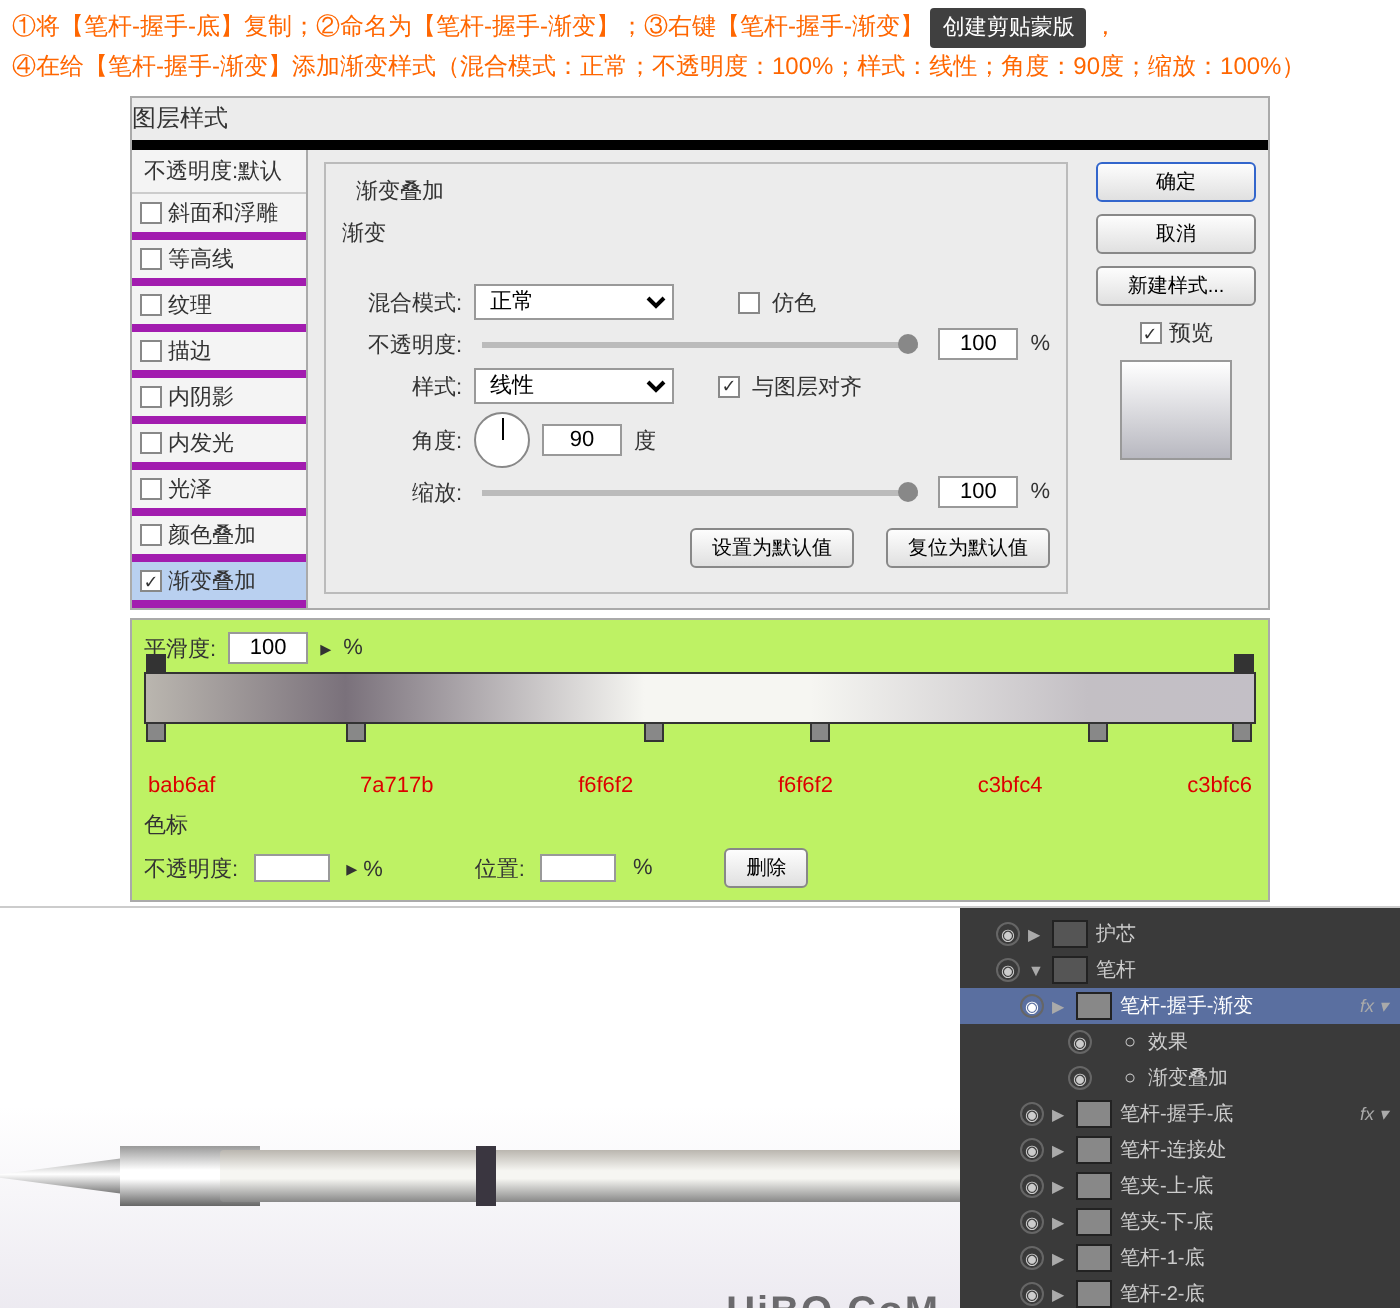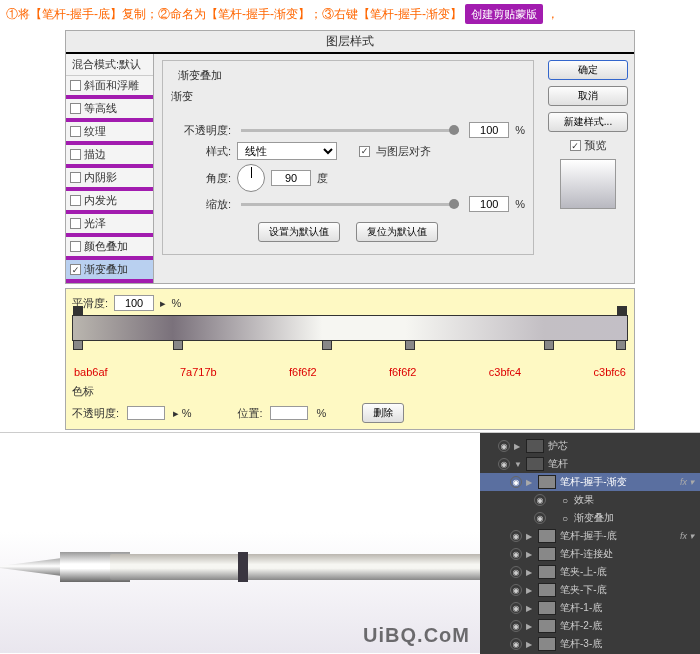--- a/index.html
+++ b/index.html
@@ -1,20 +1,20 @@
 <!DOCTYPE html>
 <html><head>
 <meta charset="utf-8">
 <style>
 *{box-sizing:border-box;margin:0;padding:0;font-family:"Microsoft YaHei",Arial,sans-serif}
 body{width:700px;height:654px;background:#fff;font-size:11px;color:#333;position:relative}
 .instructions{padding:4px 6px;font-size:12px;line-height:18px;color:#f60}
-.blue-btn{display:inline-block;background:#a21caf;color:#fff;padding:1px 6px;font-size:11px;border-radius:2px}
+.blue-btn{display:inline-block;background:#404040;color:#fff;padding:1px 6px;font-size:11px;border-radius:2px}
 .dialog{width:570px;margin:2px auto 0;border:1px solid #aaa;background:#ececec;position:relative}
-.title-bar{text-align:center;padding:2px 0;border-bottom:2px solid #000000;font-size:12px}
+.title-bar{text-align:left;padding:2px 0;border-bottom:5px solid #000000;font-size:12px}
 .dialog-body{display:flex}
 .sidebar{width:88px;border-right:1px solid #aaa;background:#f4f4f4}
 .sidebar-hdr{padding:3px 6px;border-bottom:1px solid #ccc;font-size:11px}
 .sidebar-item{display:flex;align-items:center;gap:3px;padding:2px 4px;border-bottom:4px solid #a21caf;font-size:11px;cursor:pointer}
 .sidebar-item.selected{background:#b9d0f0}
 .cb{width:11px;height:11px;border:1px solid #888;background:#fff;display:inline-flex;align-items:center;justify-content:center;font-size:9px;color:#333}
 .main{flex:1;padding:6px 8px}
 .group{border:1px solid #bbb;padding:8px;background:#ececec}
 .group-title{font-size:11px;margin:-14px 0 6px 4px;background:#ececec;display:inline-block;padding:0 3px}
 .row{display:flex;align-items:center;gap:6px;margin:4px 0;font-size:11px}
@@ -24,21 +24,21 @@
 .num{width:40px;text-align:center}
 .slider{flex:1;height:3px;background:#bbb;position:relative;margin:0 4px}
 .slider::after{content:"";position:absolute;right:0;top:-4px;width:10px;height:10px;border-radius:50%;background:#888}
 .grad-strip{width:120px;height:14px;background:linear-gradient(90deg,#bab6af,#7a717b 20%,#f6f6f2 45%,#f6f6f2 60%,#c3bfc4 85%,#c3bfc6);border:1px solid #666}
 .dial{width:28px;height:28px;border:1px solid #888;border-radius:50%;position:relative;background:#fff}
 .dial::after{content:"";position:absolute;left:50%;top:2px;width:1px;height:11px;background:#000}
 .btn{border:1px solid #888;background:linear-gradient(#fdfdfd,#e0e0e0);padding:2px 10px;border-radius:3px;font-size:10px;cursor:pointer}
 .right-col{width:92px;padding:6px;display:flex;flex-direction:column;gap:6px;align-items:center}
 .btn-wide{width:80px;text-align:center}
 .swatch{width:56px;height:50px;border:1px solid #999;background:linear-gradient(#fff,#b8b8c0)}
-.grad-editor{width:570px;margin:4px auto 0;border:1px solid #aaa;padding:6px;background:#fef9c3}
+.grad-editor{width:570px;margin:4px auto 0;border:1px solid #aaa;padding:6px;background:#bef264}
 .ge-top{display:flex;align-items:center;gap:6px;font-size:11px;margin-bottom:4px}
 .big-grad{height:26px;border:1px solid #333;background:linear-gradient(90deg,#bab6af 0%,#7a717b 18%,#f6f6f2 45%,#f6f6f2 60%,#c3bfc4 85%,#c3bfc6 100%);position:relative}
 .opstop{position:absolute;top:-10px;width:10px;height:10px;background:#333}
 .cstop{position:absolute;bottom:-10px;width:10px;height:10px;background:#888;border:1px solid #333}
 .stop-labels{display:flex;justify-content:space-between;font-size:11px;color:#d00;margin-top:25px;padding:0 2px}
 .ge-row{display:flex;align-items:center;gap:8px;font-size:11px;margin-top:4px}
 .ge-row .f{width:38px;height:14px;border:1px solid #999;background:#fff}
 .preview{display:flex;margin-top:2px;border-top:1px solid #ccc}
 .canvas{flex:1;height:220px;background:linear-gradient(180deg,#fff 0%,#fff 45%,#e9e6ee 100%);position:relative;overflow:hidden}
 .pen{position:absolute;left:0;top:115px;width:560px;height:38px}
@@ -57,27 +57,28 @@
 .watermark{position:absolute;right:10px;bottom:6px;font-size:20px;font-family:Arial;color:rgba(0,0,0,.55);font-weight:bold;letter-spacing:1px}
 .indent1{padding-left:18px}.indent2{padding-left:30px}.indent4{padding-left:54px}
 </style>
 </head>
 <body>
 
 <div class="instructions">
   <span>①将【笔杆-握手-底】复制；②命名为【笔杆-握手-渐变】；③右键【笔杆-握手-渐变】</span>
   <span class="blue-btn">创建剪贴蒙版</span>
   <span>，</span><br>
+  <span>④在给【笔杆-握手-渐变】添加渐变样式（混合模式：正常；不透明度：100%；样式：线性；角度：90度；缩放：100%）</span>
 </div>
 
 <div class="dialog">
   <div class="title-bar">图层样式</div>
   <div class="dialog-body">
     <div class="sidebar">
-      <div class="sidebar-hdr">混合模式:默认</div>
+      <div class="sidebar-hdr">不透明度:默认</div>
       <div id="sb-items">
           <div class="sidebar-item">
             <span class="cb"></span>
             <span>斜面和浮雕</span>
           </div>
           <div class="sidebar-item">
             <span class="cb"></span>
             <span>等高线</span>
           </div>
           <div class="sidebar-item">
@@ -107,20 +108,27 @@
           <div class="sidebar-item selected">
             <span class="cb">✓</span>
             <span>渐变叠加</span>
           </div>
         </div>
     </div>
     <div class="main">
       <div class="group">
         <div class="group-title">渐变叠加</div>
         <div style="font-size:11px;margin-bottom:18px">渐变</div>
+        <div class="row">
+          <span class="lbl">混合模式:</span>
+          <select><option>正常</option></select>
+          <span style="width:20px"></span>
+          <span class="cb"></span>
+          <span>仿色</span>
+        </div>
         <div class="row">
           <span class="lbl">不透明度:</span>
           <div class="slider"></div>
           <input class="num" type="text" value="100" style="">
           <span>%</span>
         </div>
         <div class="row">
           <span class="lbl">样式:</span>
           <select><option>线性</option></select>
           <span style="width:10px"></span>
@@ -132,21 +140,21 @@
           <div class="dial"></div>
           <input class="num" type="text" value="90" style="">
           <span>度</span>
         </div>
         <div class="row">
           <span class="lbl">缩放:</span>
           <div class="slider"></div>
           <input class="num" type="text" value="100" style="">
           <span>%</span>
         </div>
-        <div class="row" style="justify-content:center;gap:16px;margin-top:10px">
+        <div class="row" style="justify-content:flex-end;gap:16px;margin-top:10px">
           <button class="btn">设置为默认值</button>
           <button class="btn">复位为默认值</button>
         </div>
       </div>
     </div>
     <div class="right-col">
       <button class="btn btn-wide" style="border-color:#36c">确定</button>
       <button class="btn btn-wide">取消</button>
       <button class="btn btn-wide">新建样式...</button>
       <div style="display:flex;align-items:center;gap:4px">

